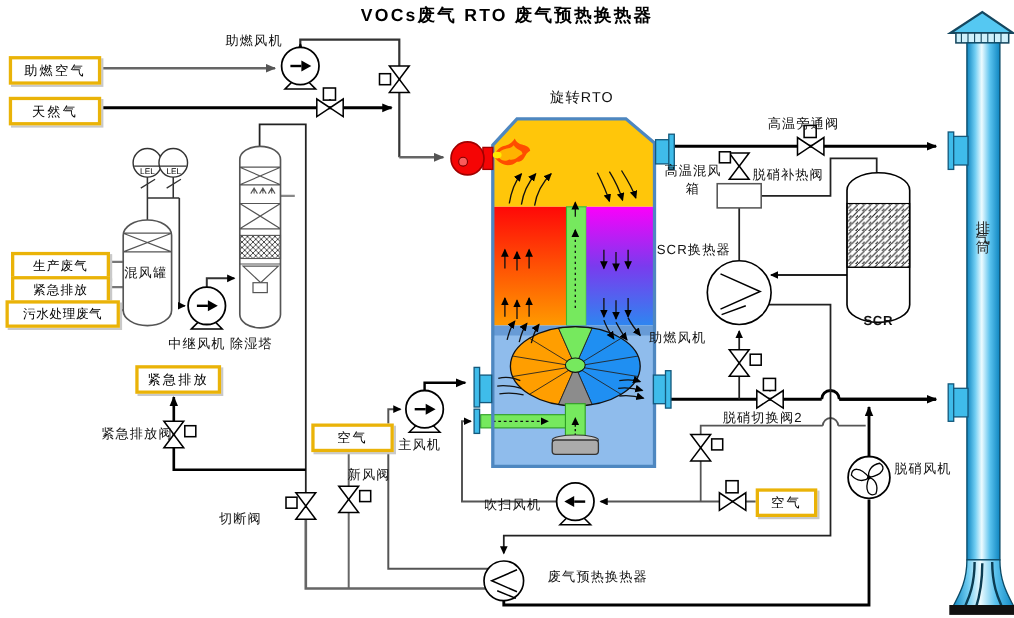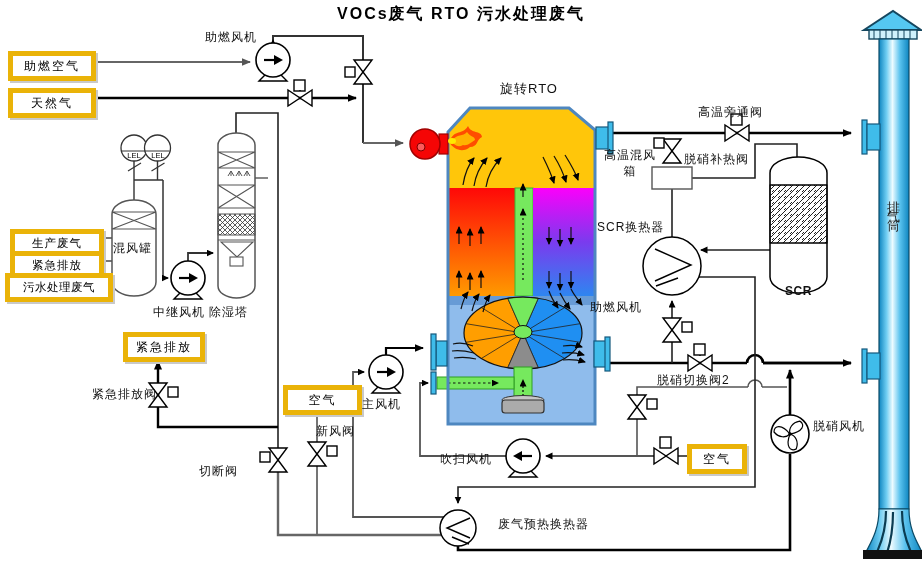--- a/index.html
+++ b/index.html
@@ -3,21 +3,21 @@
 <meta charset="utf-8">
 <style>
   html,body{margin:0;padding:0;background:#fff;}
   #canvas{position:relative;width:922px;height:562px;background:#fff;overflow:hidden;
           font-family:"Liberation Sans",sans-serif;color:#000;}
   #gfx{position:absolute;left:0;top:0;}
   .lbl{position:absolute;font-size:12px;letter-spacing:1px;white-space:nowrap;color:#111;}
   .title{position:absolute;left:0;right:0;top:4px;text-align:center;font-size:16px;
          font-weight:bold;letter-spacing:2px;color:#000;}
   .pbox{position:absolute;display:flex;align-items:center;justify-content:center;
-        background:#fff;border:5px solid #eab308;box-shadow:2px 2px 0 #c9c9c9;
+        background:#fff;border:3px solid #eab308;box-shadow:2px 2px 0 #c9c9c9;
         font-size:12px;letter-spacing:2px;}
   .small{font-size:11.5px;letter-spacing:1px;}
   .wrapbox{white-space:normal;text-align:center;width:56px;line-height:1.35;}
   .vert{writing-mode:vertical-rl;letter-spacing:9px;font-size:13px;color:#222;}
   .lel{position:absolute;font-size:7.5px;letter-spacing:0;width:18px;text-align:center;}
   .scrlbl{font-weight:bold;letter-spacing:0.5px;}
 </style>
 </head>
 <body>
 
@@ -307,21 +307,21 @@
           <rect x="654" y="138" width="10" height="10"></rect>
         </g>
     <g>
           <polygon points="725,125 725,141 737,133"></polygon>
           <polygon points="749,125 749,141 737,133"></polygon>
           <rect x="731" y="114" width="11" height="11"></rect>
         </g>
   </g>
 </svg>
 
-<div class="title">VOCs废气 RTO 污水处理废气</div>
+<div class="title">VOCs废气 RTO 废气预热换热器</div>
 
 <div class="pbox" style="left:8px;top:51px;width:78px;height:20px;">
       <span>助燃空气</span>
     </div>
 <div class="pbox" style="left:8px;top:88px;width:78px;height:20px;text-align:center;">
       <span>天然气</span>
     </div>
 <div class="lbl" style="left:205px;top:29px;">助燃风机</div>
 
 <div class="pbox small" style="left:10px;top:229px;width:84px;height:19px;">

